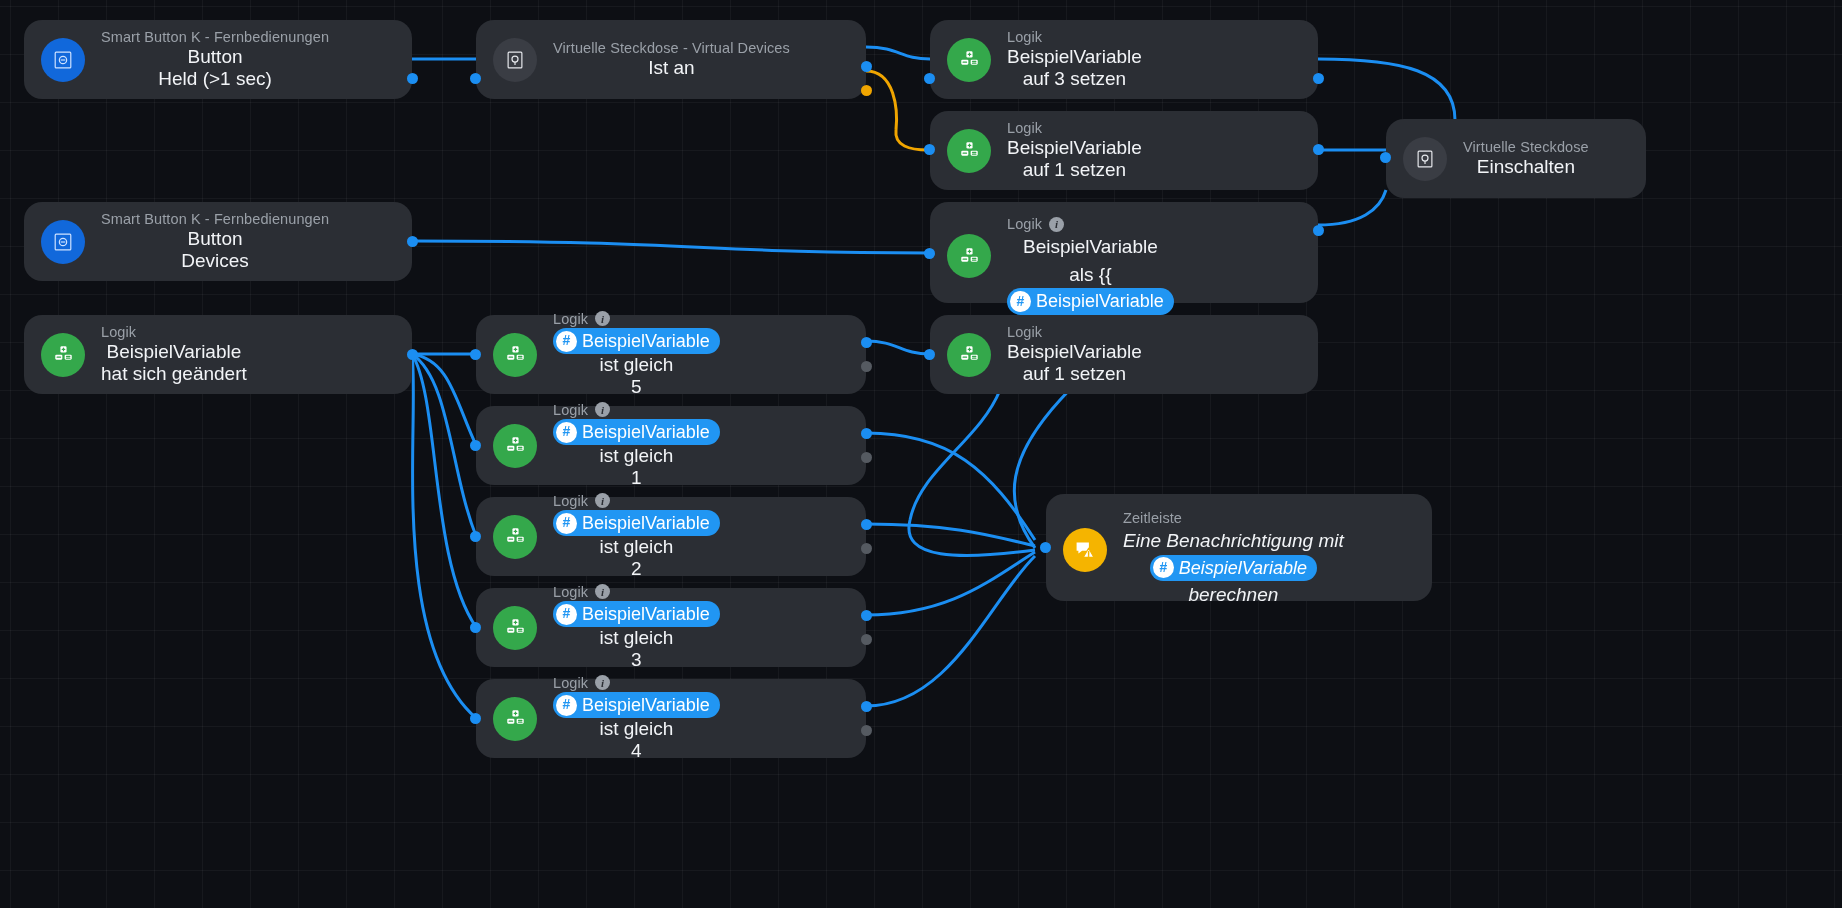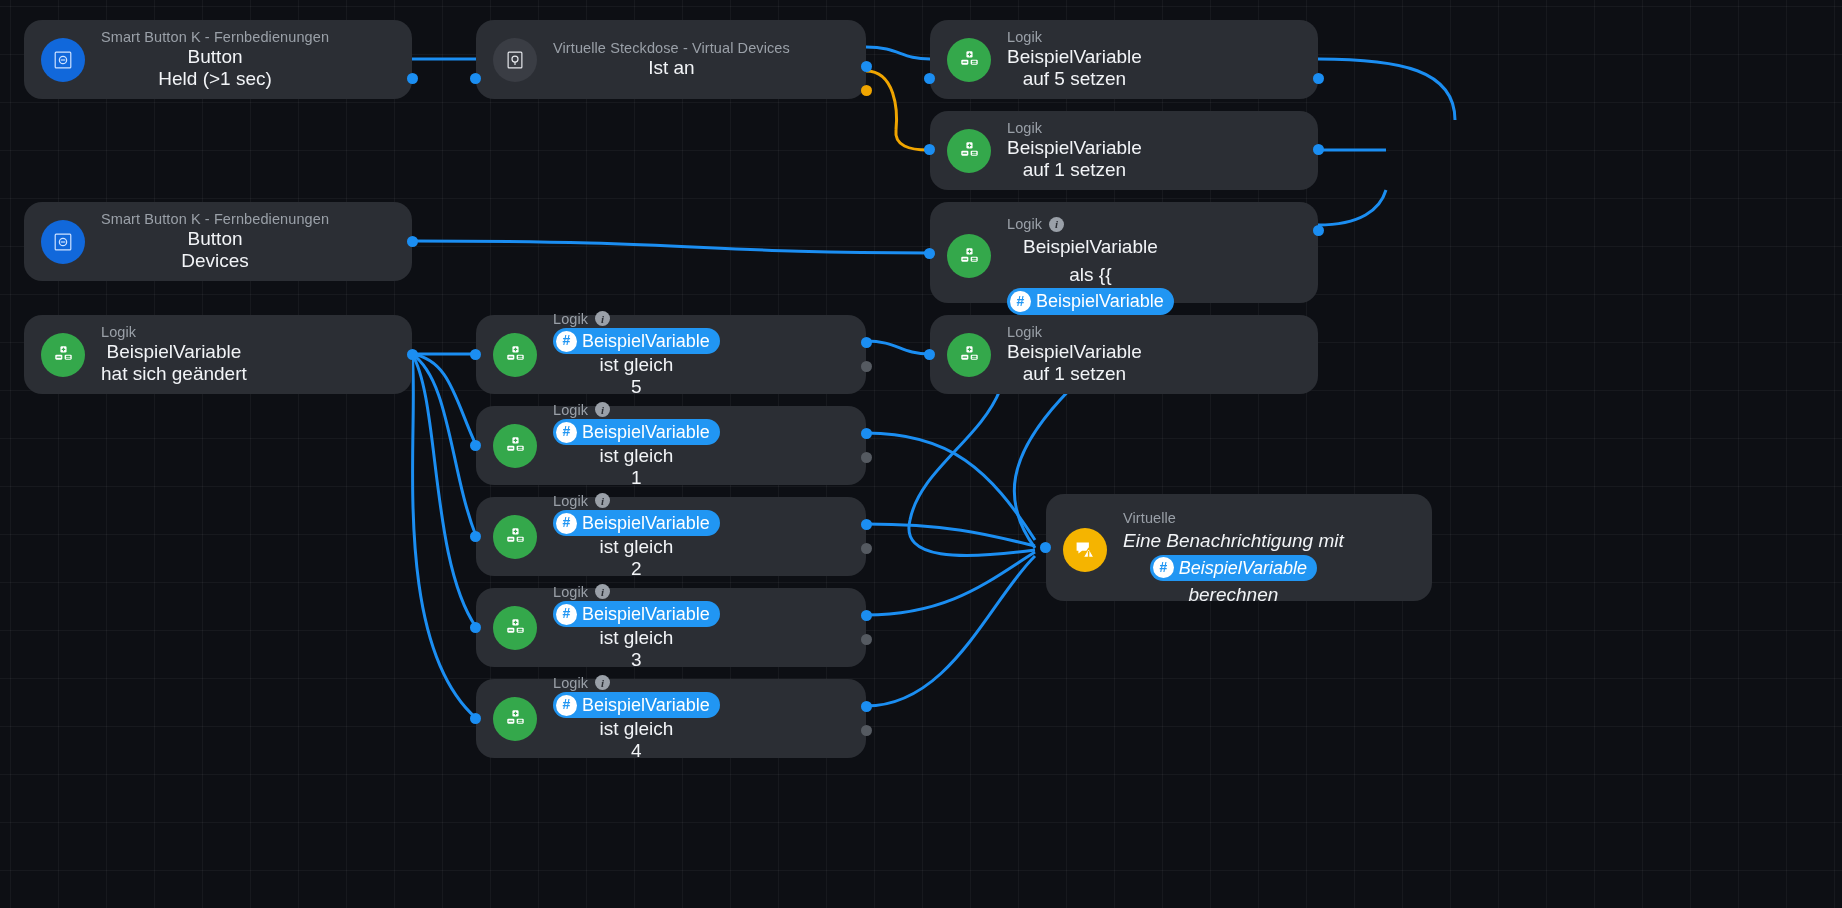--- a/index.html
+++ b/index.html
@@ -167,21 +167,21 @@
         </g>
       </svg>
     </div>
     <div class="node-body">
       <div class="kicker">
           <span>Logik</span>
         </div>
       <div class="title">
         <span class="b">BeispielVariable</span>
           <span class="sp"></span>
-          <span>auf 5 setzen</span>
+          <span>auf 3 setzen</span>
       </div>
     </div>
     <div class="port" style="left:-6px; top:53px;"></div>
     <div class="port" style="right:-6px; top:53px;"></div>
   </div>
 
   <div class="node" style="left:930px; top:111px; width:388px; height:79px;">
     <div class="icon-circle ic-green">
       <svg width="23" height="23" viewBox="0 0 24 24" fill="#ffffff">
         <rect x="8.8" y="3.5" width="6.4" height="6.4" rx="1.3"></rect>
@@ -201,20 +201,38 @@
       <div class="title">
         <span class="b">BeispielVariable</span>
           <span class="sp"></span>
           <span>auf 1 setzen</span>
       </div>
     </div>
     <div class="port" style="left:-6px; top:33px;"></div>
     <div class="port" style="right:-6px; top:33px;"></div>
   </div>
 
+  <div class="node" style="left:1386px; top:119px; width:260px; height:79px;">
+    <div class="icon-circle ic-grey">
+      <svg width="22" height="22" viewBox="0 0 24 24" fill="none" stroke="#e6e8ec" stroke-width="1.3">
+        <rect x="4.5" y="3.5" width="15" height="17" rx="1"></rect>
+        <circle cx="12" cy="11" r="3.3"></circle>
+          <path d="M12 14.3v3.2"></path>
+      </svg>
+    </div>
+    <div class="node-body">
+      <div class="kicker">
+          <span>Virtuelle Steckdose</span>
+        </div>
+      <div class="title">
+          <span>Einschalten</span>
+        </div>
+    </div>
+    <div class="port" style="left:-6px; top:33px;"></div>
+  </div>
 
   <div class="node" style="left:24px; top:202px; width:388px; height:79px;">
     <div class="icon-circle ic-blue">
       <svg width="22" height="22" viewBox="0 0 24 24" fill="none" stroke="#cfe2ff" stroke-width="1.3">
         <rect x="3.5" y="3.5" width="17" height="17" rx="1"></rect>
         <circle cx="12" cy="12" r="4"></circle>
           <path d="M9.5 12h5"></path>
       </svg>
     </div>
     <div class="node-body">
@@ -491,21 +509,21 @@
     <div class="icon-circle ic-amber" style="margin-top:18px;">
       <svg width="24" height="24" viewBox="0 0 24 24">
         <path d="M3.6 4.6h12.3v8.1H9.1L5.4 15.6v-2.9H3.6z" fill="#ffffff"></path>
         <path d="M15.6 10.2l5.4 9.2h-10.8z" fill="#ffffff" stroke="#f5b400" stroke-width="1.1" stroke-linejoin="round"></path>
         <path d="M15.6 13.4v3.1" stroke="#f5b400" stroke-width="1.5" stroke-linecap="round"></path>
         <circle cx="15.6" cy="18" r=".9" fill="#f5b400"></circle>
       </svg>
     </div>
     <div class="node-body">
       <div class="kicker">
-          <span>Virtuelle</span>
+          <span>Zeitleiste</span>
         </div>
       <div class="title wrap" style="line-height:1.45;font-style:italic;">
         <span>Eine Benachrichtigung mit</span>
         <span style="flex-basis:100%; height:0;"></span>
         <span class="chip">
           <span class="hash">#</span>
             <span>BeispielVariable</span>
         </span>
           <span class="sp"></span>
           <span>berechnen</span>

